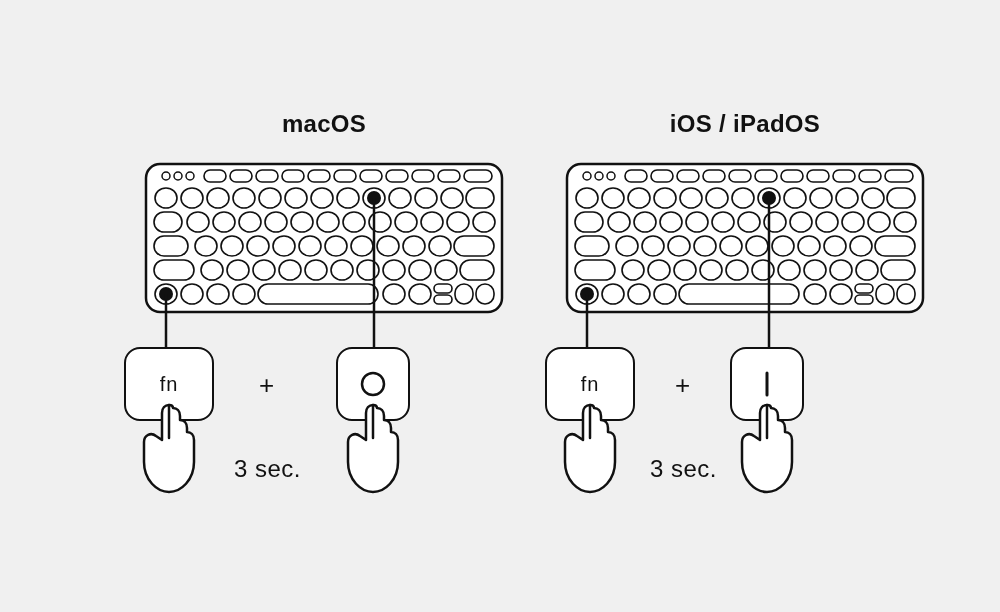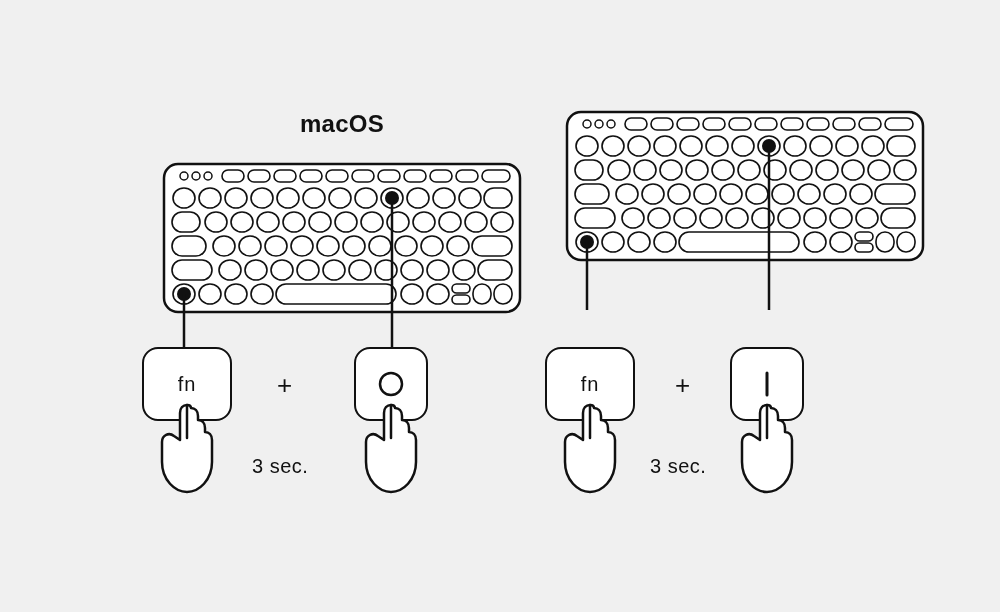--- a/index.html
+++ b/index.html
@@ -7,21 +7,21 @@
     background: #f0f0f0;
     width: 1000px;
     height: 612px;
     font-family: "Helvetica Neue", Arial, sans-serif;
     position: relative;
   }
   .panel {
     position: absolute;
     width: 400px;
   }
-  .panel-left { left: 142px; top: 110px; }
+  .panel-left { left: 124px; top: 110px; }
   .panel-right { left: 545px; top: 110px; }
   .heading {
     text-align: center;
     font-weight: 700;
     font-size: 24px;
     color: #111;
     margin-bottom: 24px;
     letter-spacing: 0.3px;
   }
   .keycap {
@@ -37,21 +37,21 @@
     letter-spacing: 1px;
   }
   .plus {
     position: absolute;
     font-size: 26px;
     font-weight: 400;
     color: #111;
   }
   .duration {
     position: absolute;
-    font-size: 20px;
+    font-size: 24px;
     color: #111;
     letter-spacing: 0.5px;
   }
   svg { display: block; }
 </style>
 </head>
 <body>
 
 <div class="panel panel-left">
   <div class="heading">macOS</div>
@@ -183,20 +183,21 @@
     <g fill="#fff" stroke="#111" stroke-width="2.5" stroke-linejoin="round" stroke-linecap="round">
       <path d="M40 5 C36 5 33 8 33 13 L33 40 L27 36 C22 32 15 35 15 42 L15 62 C15 80 28 92 40 92 C52 92 65 80 65 62 L65 40 C65 35 62 32 58 32 L58 28 C58 23 55 20 51 20 L51 16 C51 11 48 8 44 8 C44 6 42 5 40 5 Z"></path>
       <line x1="40" y1="5" x2="40" y2="38"></line>
     </g>
   </svg>
 
   <div class="duration" style="left:110px; top:345px;">3 sec.</div>
 </div>
 
 <div class="panel panel-right">
+  <div class="heading">iOS / iPadOS</div>
 
   <svg width="360" height="200" viewBox="0 0 360 200" style="margin:0 auto;">
     <rect x="2" y="2" width="356" height="148" rx="14" fill="#fff" stroke="#111" stroke-width="2.5"></rect>
     <circle cx="22" cy="14" r="4" fill="none" stroke="#111" stroke-width="1.5"></circle>
     <circle cx="34" cy="14" r="4" fill="none" stroke="#111" stroke-width="1.5"></circle>
     <circle cx="46" cy="14" r="4" fill="none" stroke="#111" stroke-width="1.5"></circle>
     <g fill="#fff" stroke="#111" stroke-width="1.6">
       <rect x="60" y="8" width="22" height="12" rx="6"></rect>
         <rect x="86" y="8" width="22" height="12" rx="6"></rect>
         <rect x="112" y="8" width="22" height="12" rx="6"></rect>

